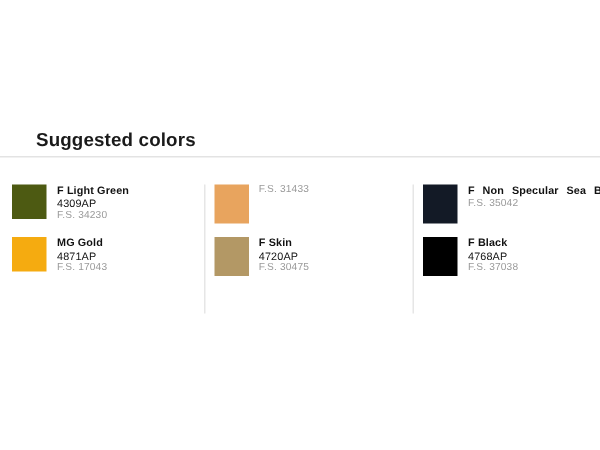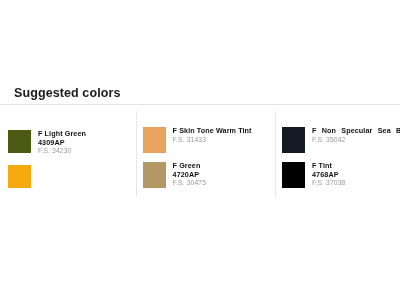--- a/index.html
+++ b/index.html
@@ -23,32 +23,33 @@
     position: absolute;
     left: 0;
     top: 86px;
     width: 400px;
   }
   .panel-title {
     font-size: 12.5px;
     font-weight: bold;
     color: #1a1a1a;
     letter-spacing: 0.1px;
-    padding: 0 0 4px 14px;
+    padding: 0 0 4px 24px;
     line-height: 14px;
   }
   .panel-rule {
     height: 1px;
     background: #e3e3e3;
     width: 400px;
   }
   .columns {
     display: flex;
-    align-items: flex-end;
+    align-items: flex-start;
     padding-top: 6px;
+    margin-top: 12px;
   }
   .column {
     position: relative;
   }
   .col-1 { width: 130px; padding-left: 8px; }
   .col-2 { width: 135px; padding-left: 6px; }
   .col-3 { width: 118px; padding-left: 6px; }
 
   .divider {
     width: 1px;
@@ -84,21 +85,21 @@
     line-height: 8.6px;
     letter-spacing: 0.1px;
   }
   .c-name.justify {
     text-align: justify;
     text-align-last: justify;
     width: 100px;
   }
   .c-code {
     font-size: 7.2px;
-    font-weight: bold;
+    font-weight: normal;
     color: #121212;
     line-height: 8.8px;
     letter-spacing: 0.1px;
   }
   .c-fs {
     font-size: 6.8px;
     font-weight: normal;
     color: #9a9a9a;
     line-height: 8.6px;
     letter-spacing: 0.1px;
@@ -123,41 +124,45 @@
           <div class="swatch" id="sw-0-0" style="background: rgb(77, 90, 18);"></div>
           <div class="entry-text">
             <div class="c-name">F Light Green</div>
             <div class="c-code">4309AP</div>
             <div class="c-fs">F.S. 34230</div>
           </div>
         </div>
 
         <div class="entry">
           <div class="swatch" id="sw-0-1" style="background: rgb(245, 171, 16);"></div>
+          <div class="entry-text">
+            <div class="c-name">MG Gold</div>
+            <div class="c-code">4871AP</div>
+            <div class="c-fs">F.S. 17043</div>
+          </div>
         </div>
 
 
       </div>
 
       <div class="divider"></div>
 
       <div class="column col-2">
 
         <div class="entry">
           <div class="swatch swatch-tall" id="sw-1-0" style="background: rgb(232, 164, 94);"></div>
           <div class="entry-text">
-            <div class="c-name">F Skin Tone Warm Tint</div>
             <div class="c-fs">F.S. 31433</div>
           </div>
         </div>
 
         <div class="entry">
           <div class="swatch swatch-tall" id="sw-1-1" style="background: rgb(179, 152, 101);"></div>
           <div class="entry-text">
-            <div class="c-name">F Green</div>
+            <div class="c-name">F Skin</div>
             <div class="c-code">4720AP</div>
             <div class="c-fs">F.S. 30475</div>
           </div>
         </div>
 
       </div>
 
       <div class="divider"></div>
 
       <div class="column col-3">
@@ -166,21 +171,21 @@
           <div class="swatch swatch-tall" id="sw-2-0" style="background: rgb(19, 26, 38);"></div>
           <div class="entry-text">
             <div class="c-name justify">F Non Specular Sea Blue</div>
             <div class="c-fs">F.S. 35042</div>
           </div>
         </div>
 
         <div class="entry">
           <div class="swatch swatch-tall" id="sw-2-1" style="background: rgb(0, 0, 0);"></div>
           <div class="entry-text">
-            <div class="c-name">F Tint</div>
+            <div class="c-name">F Black</div>
             <div class="c-code">4768AP</div>
             <div class="c-fs">F.S. 37038</div>
           </div>
         </div>
 
       </div>
 
     </div>
   </div>
 </div>

